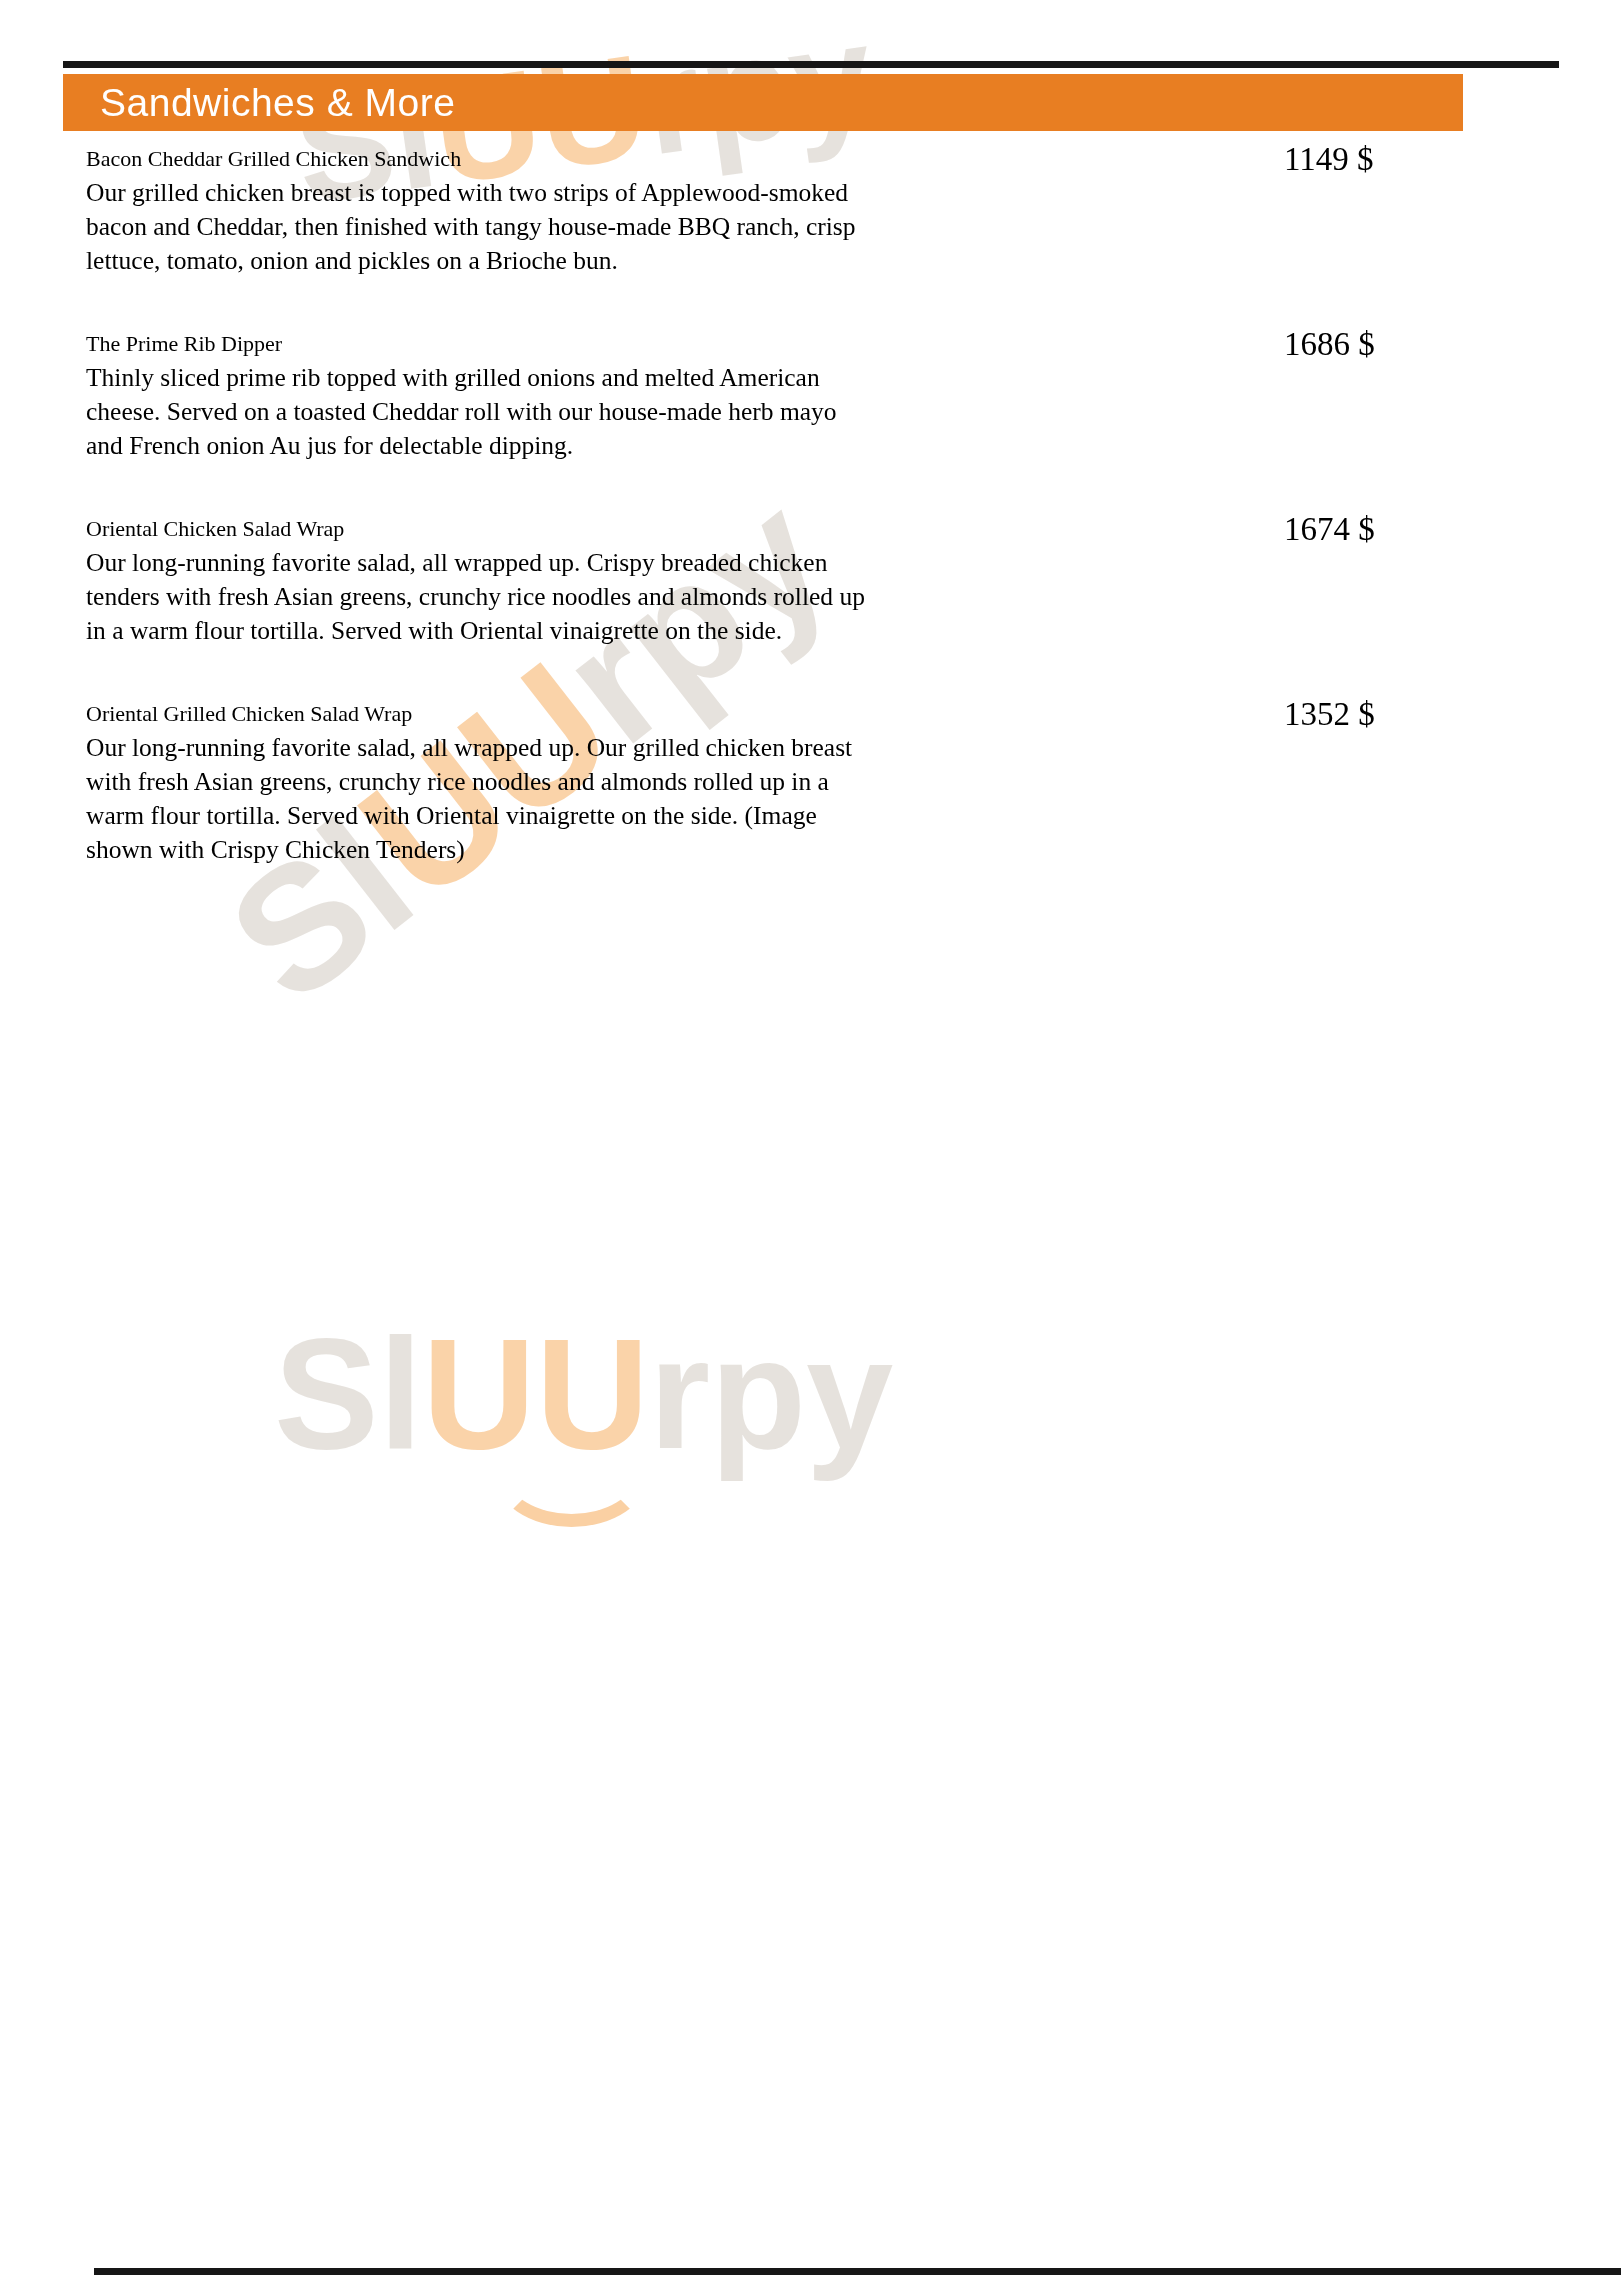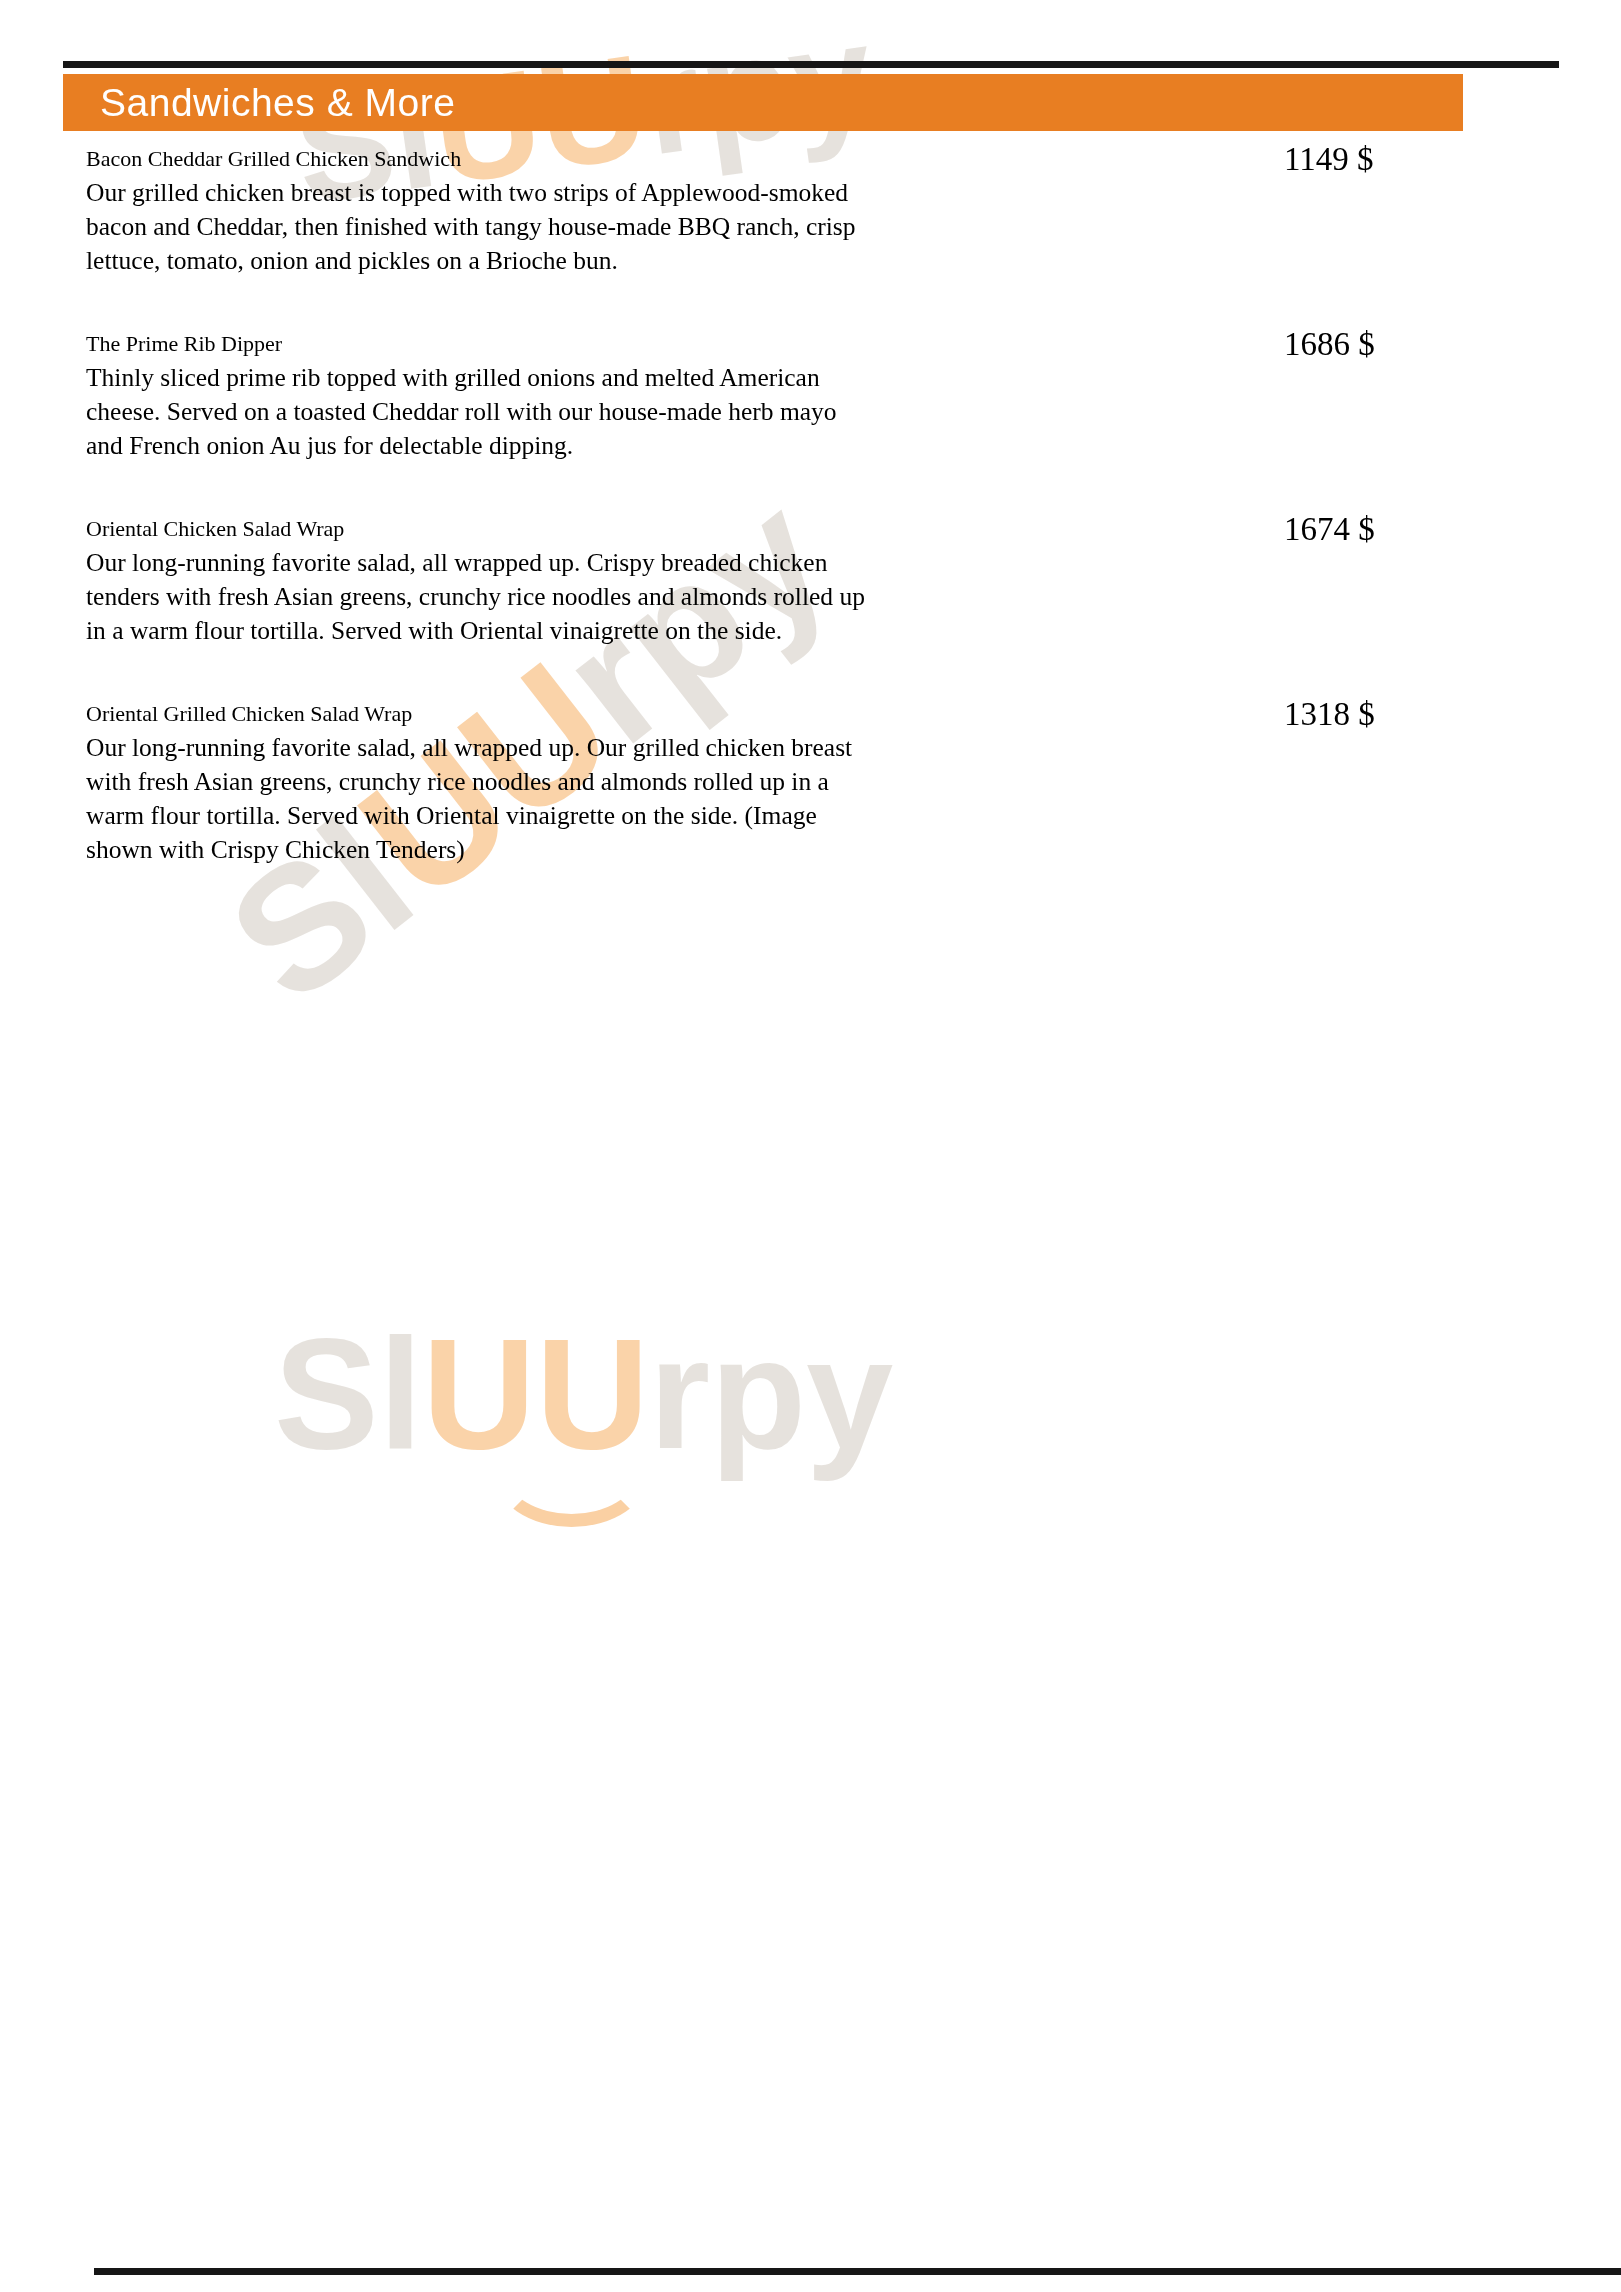--- a/index.html
+++ b/index.html
@@ -163,20 +163,20 @@
   </div>
 
   <div class="item">
     <div class="item-name">Oriental Chicken Salad Wrap</div>
     <div class="item-price">1674 $</div>
     <div class="item-desc">Our long-running favorite salad, all wrapped up. Crispy breaded chicken tenders with fresh Asian greens, crunchy rice noodles and almonds rolled up in a warm flour tortilla. Served with Oriental vinaigrette on the side.</div>
   </div>
 
   <div class="item">
     <div class="item-name">Oriental Grilled Chicken Salad Wrap</div>
-    <div class="item-price">1318 $</div>
+    <div class="item-price">1352 $</div>
     <div class="item-desc">Our long-running favorite salad, all wrapped up. Our grilled chicken breast with fresh Asian greens, crunchy rice noodles and almonds rolled up in a warm flour tortilla. Served with Oriental vinaigrette on the side. (Image shown with Crispy Chicken Tenders)</div>
   </div>
 
 </div>
 
 <div class="bottom-rule"></div>
 
 
 </body></html>

